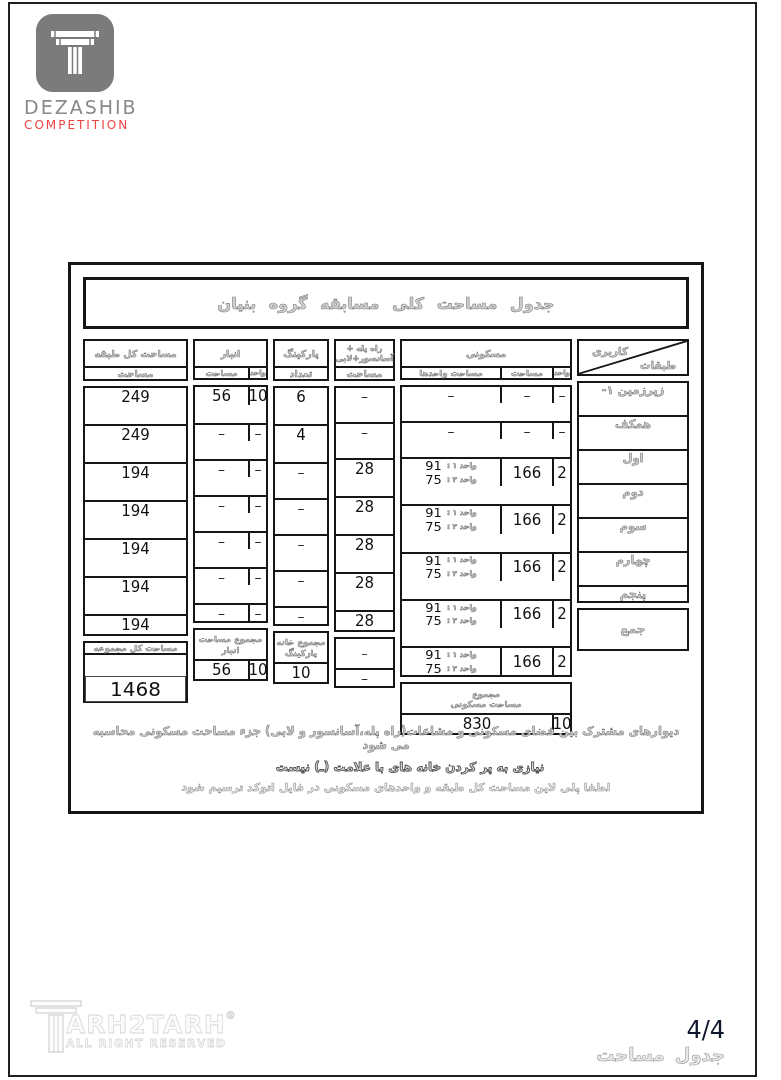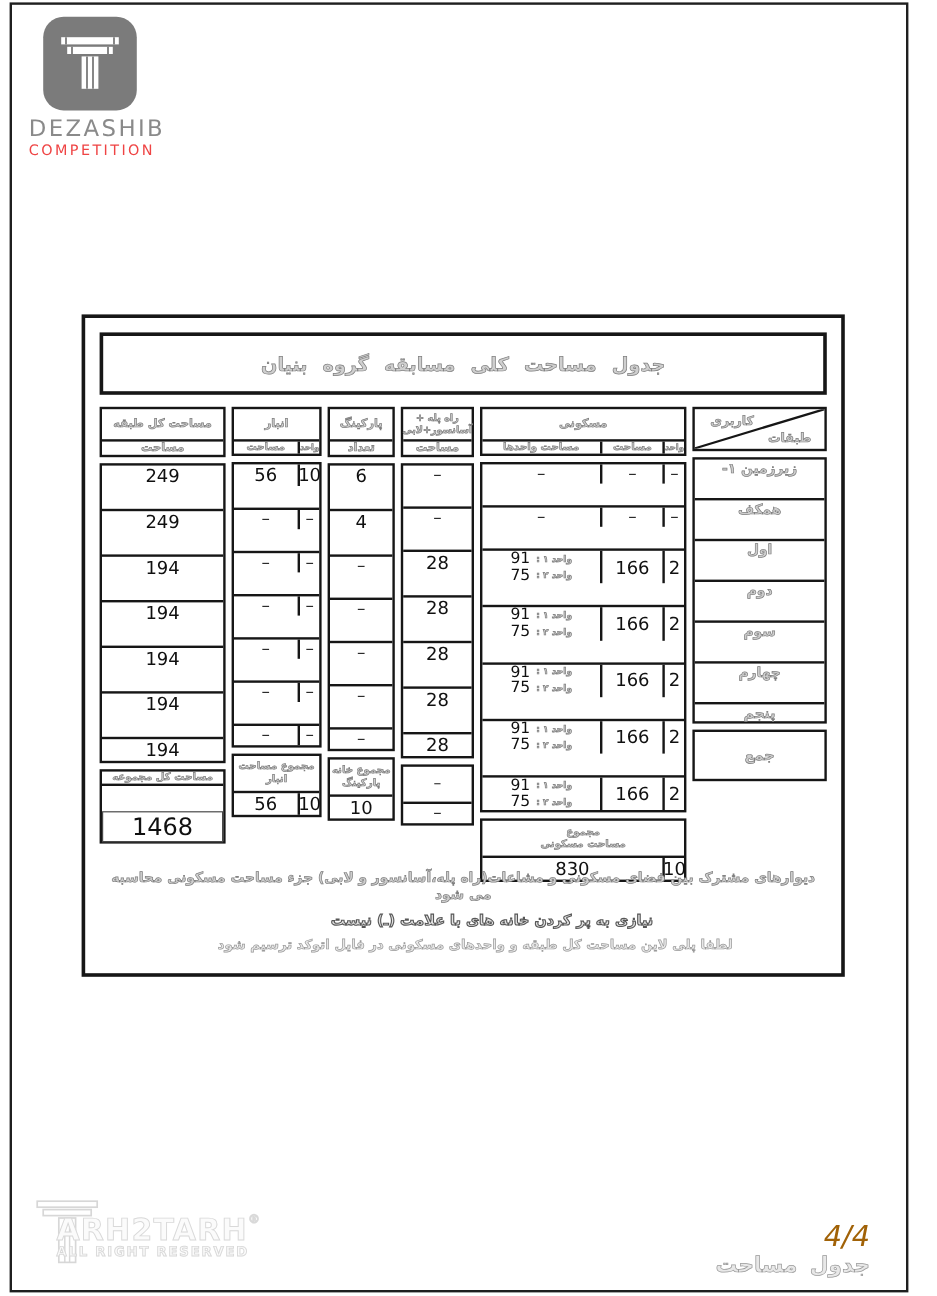--- a/index.html
+++ b/index.html
@@ -85,26 +85,26 @@
 
   
   .notes { left:12px; right:12px; top:452px; height:84px; display:flex; flex-direction:column;
            justify-content:space-evenly; align-items:center; text-align:center; direction:rtl; }
   .note1 { font-size:11.5px; }
   .note2 { font-size:12px;margin-left:48px; }
   .note3 { font-size:11px;margin-left:20px; }
 
   
   .f-logo-icon { left:28px; top:998px; }
-  .f-logo-text { left:47px; top:1010px; }
+  .f-logo-text { left:66px; top:1010px; }
   .f-name { font-size:25px; letter-spacing:1px; }
   .f-reg  { font-size:10px; vertical-align:14px; }
   .f-rights { font-size:11px; letter-spacing:1.5px; margin-top:-2px; }
   .f-page { right:56px; top:1016px; text-align:right; direction:rtl; }
-  .f-num { font-size:24px; color:#a16207; font-family:"DejaVu Sans", sans-serif; margin-left:12px;font-style:italic; }
+  .f-num { font-size:24px; color:#0f172a; font-family:"DejaVu Sans", sans-serif; margin-left:12px; }
   .f-title { font-size:18px; word-spacing:4px; margin-top:0px; }
   fa, [dir="rtl"] { unicode-bidi:embed; }
 </style>
 </head>
 <body>
 
 <div class="abs page-frame"></div>
 
 <div class="abs logo-box">
   <span>

